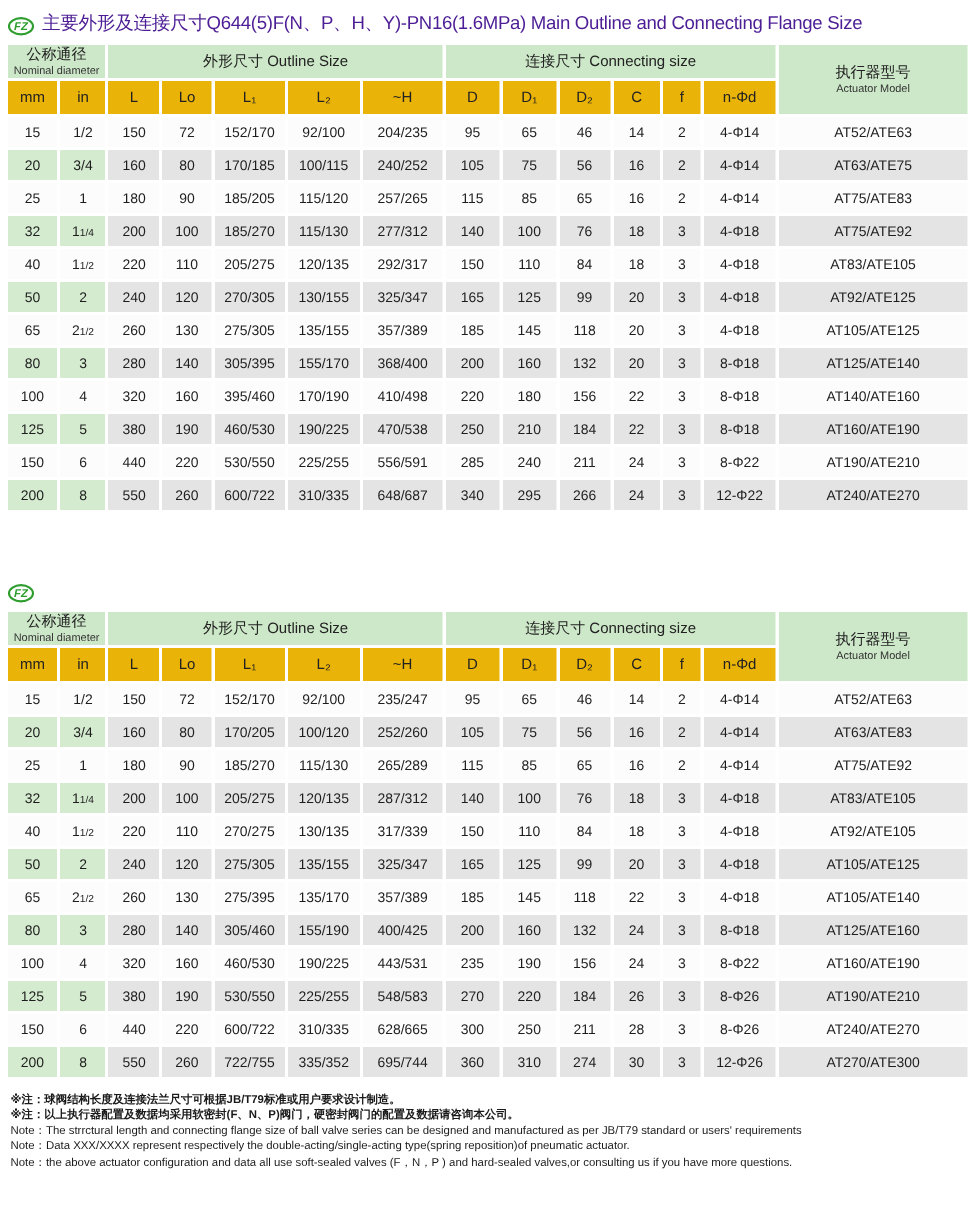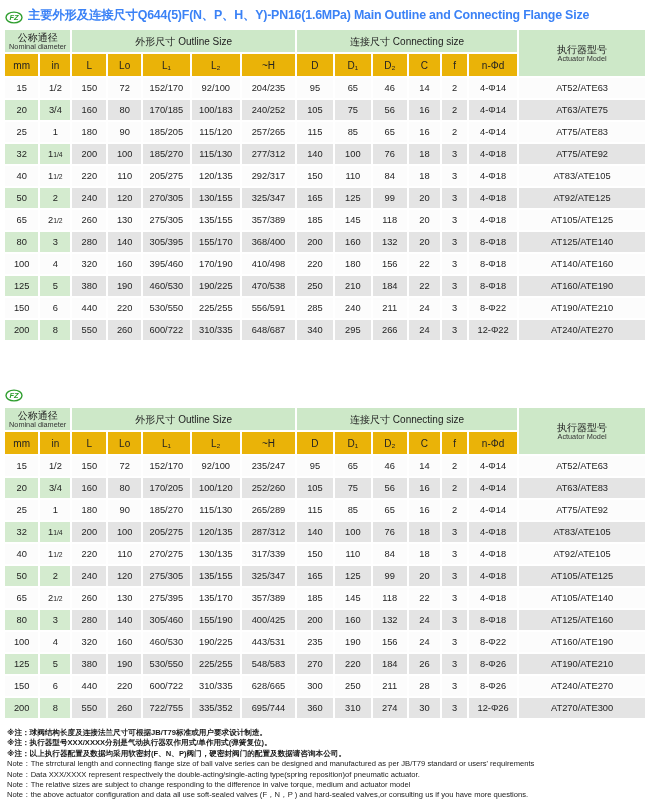--- a/index.html
+++ b/index.html
@@ -1,24 +1,24 @@
 <!DOCTYPE html>
 <html><head>
 <meta charset="utf-8">
 <style>
   html,body{margin:0;padding:0;background:#fff;}
   body{width:650px;height:805px;font-family:"Liberation Sans","DejaVu Sans",sans-serif;overflow:hidden;}
   .page{box-sizing:border-box;width:650px;padding:6px 3px 0 3px;}
   .title-row{display:flex;align-items:flex-end;gap:5px;height:18px;padding-left:2px;white-space:nowrap;}
-  .title{margin:0;font-size:12.4px;font-weight:bold;color:#3b82f6;letter-spacing:-0.2px;}
+  .title{margin:0;font-size:12.4px;font-weight:normal;color:#4c1d95;letter-spacing:-0.2px;}
   .logo{flex:0 0 auto;}
   table.spec{width:100%;border-collapse:collapse;table-layout:fixed;margin-top:4px;}
   table.spec th,table.spec td{border:2px solid #fff;text-align:center;vertical-align:middle;padding:0;overflow:hidden;}
   th.group{background:#cde8c8;color:#222;font-weight:normal;font-size:10px;height:22px;line-height:11px;}
-  th.group .cn{display:block;font-size:10px;line-height:11px;}
+  th.group .cn{display:block;font-size:10px;line-height:11px;font-family:Liberation Mono, monospace;}
   th.group .en{display:block;font-size:7.3px;line-height:8px;color:#333;}
   th.colhead{background:#eab308;color:#222;font-weight:normal;font-size:10px;height:22px;}
   table.spec td{font-size:9.3px;color:#1d1d1d;height:20px;background:#fcfcfc;}
   tr.odd td{background:#e4e4e4;}
   td.green{background:#ddefd7;}
   tr.odd td.green{background:#d4ebcf;}
   td small{font-size:6.8px;}
   .section2{margin-top:42px;}
   .notes{margin-top:8px;padding-left:4px;}
   .note{font-size:7.6px;line-height:10.4px;color:#1a1a1a;white-space:nowrap;}
@@ -99,21 +99,21 @@
             <td>2</td>
             <td>4-Φ14</td>
             <td>AT52/ATE63</td>
           </tr>
           <tr class="odd">
             <td class="green">20</td>
             <td class="green">3/4</td>
             <td>160</td>
             <td>80</td>
             <td>170/185</td>
-            <td>100/183</td>
+            <td>100/115</td>
             <td>240/252</td>
             <td>105</td>
             <td>75</td>
             <td>56</td>
             <td>16</td>
             <td>2</td>
             <td>4-Φ14</td>
             <td>AT63/ATE75</td>
           </tr>
           <tr class="even">
@@ -525,21 +525,19 @@
             <td>3</td>
             <td>12-Φ26</td>
             <td>AT270/ATE300</td>
           </tr>
         </tbody>
       </table>
   </section>
 
   <div class="notes" id="notes">
       <div class="note cn-note">※注：球阀结构长度及连接法兰尺寸可根据JB/T79标准或用户要求设计制造。</div>
-      <div class="note cn-note">※注：执行器型号XXX/XXXX分别是气动执行器双作用式/单作用式(弹簧复位)。</div>
       <div class="note cn-note">※注：以上执行器配置及数据均采用软密封(F、N、P)阀门，硬密封阀门的配置及数据请咨询本公司。</div>
       <div class="note en-note">Note：The strrctural length and connecting flange size of ball valve series can be designed and manufactured as per JB/T79 standard or users' requirements</div>
       <div class="note en-note">Note：Data XXX/XXXX  represent respectively the double-acting/single-acting type(spring reposition)of pneumatic actuator.</div>
-      <div class="note en-note">Note：The relative sizes are subject to change responding to the difference in valve torque, medium and actuator model</div>
       <div class="note en-note">Note：the above actuator configuration and data all use soft-sealed valves (F，N，P ) and hard-sealed valves,or consulting us if you have more questions.</div>
     </div>
 
 </div>
 
 </body></html>

